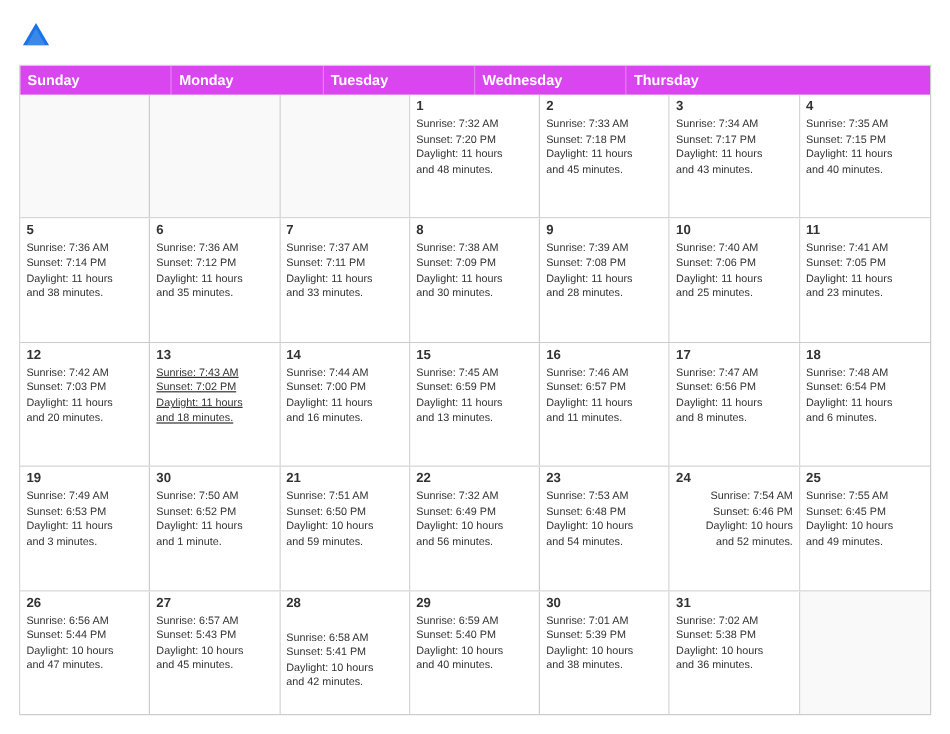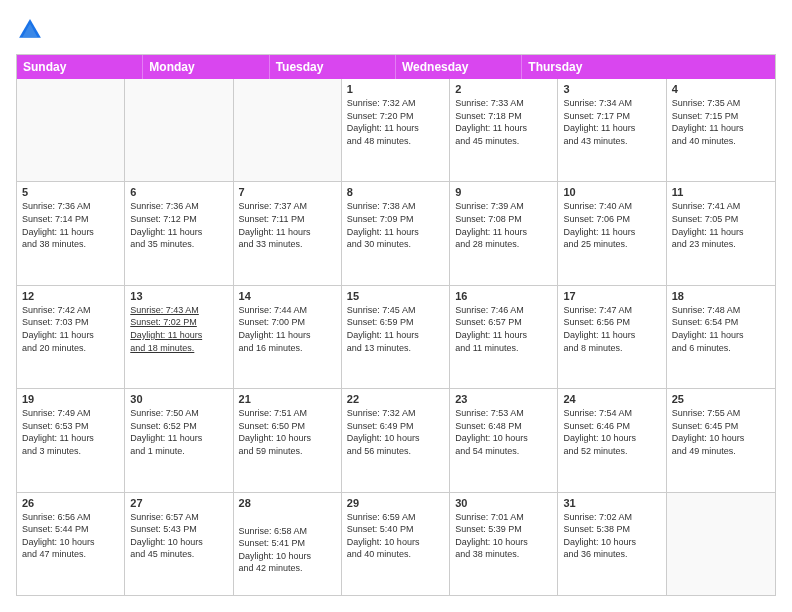--- a/index.html
+++ b/index.html
@@ -302,21 +302,21 @@
           </div>
           <div class="cal-cell">
             <div class="day-number">23</div>
             <div class="day-info" style="white-space: pre-line;">Sunrise: 7:53 AM
 Sunset: 6:48 PM
 Daylight: 10 hours
 and 54 minutes.</div>
           </div>
           <div class="cal-cell">
             <div class="day-number">24</div>
-            <div class="day-info" style="white-space: pre-line;">Sunrise: 7:54 AM
+            <div class="day-info" style="white-space: pre-line; text-align: right;">Sunrise: 7:54 AM
 Sunset: 6:46 PM
 Daylight: 10 hours
 and 52 minutes.</div>
           </div>
           <div class="cal-cell">
             <div class="day-number">25</div>
             <div class="day-info" style="white-space: pre-line;">Sunrise: 7:55 AM
 Sunset: 6:45 PM
 Daylight: 10 hours
 and 49 minutes.</div>

